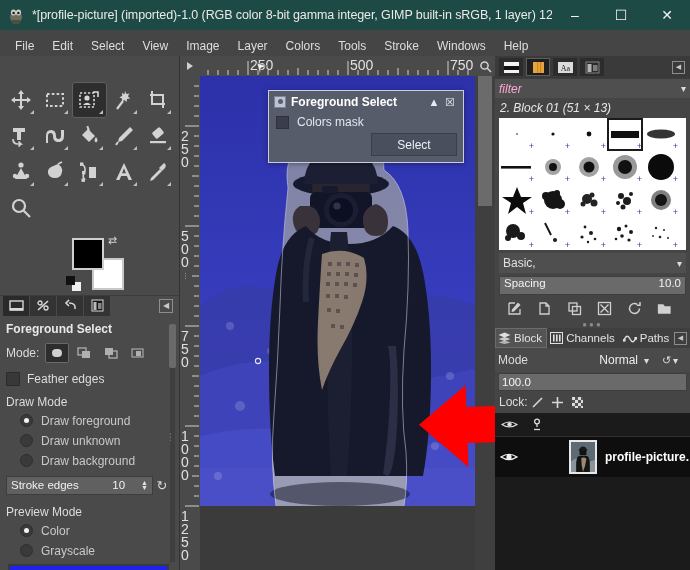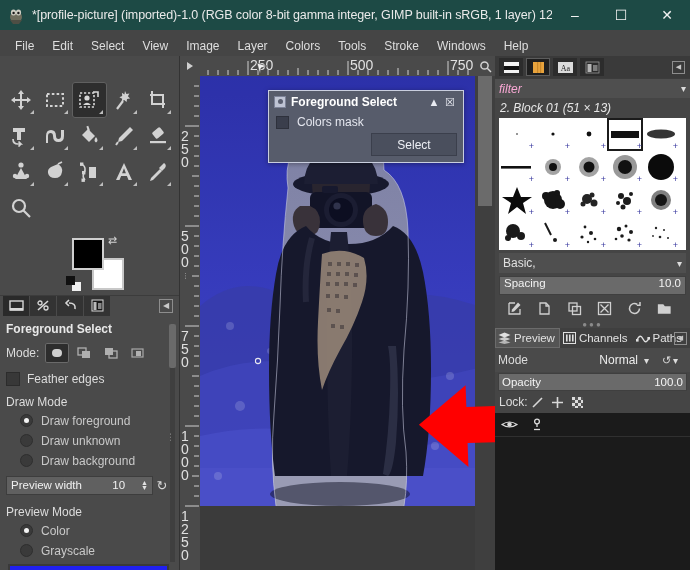--- a/index.html
+++ b/index.html
@@ -486,21 +486,21 @@
           <span class="radio"></span>
           <span class="radio-lbl">Draw unknown</span>
         </div>
         <div class="radio-row">
           <span class="radio"></span>
           <span class="radio-lbl">Draw background</span>
         </div>
 
         <div class="spin-row">
           <div class="spin">
-            <span>Preview width</span>
+            <span>Stroke edges</span>
             <span style="display:flex;align-items:center;">
               <span class="val">10</span>
               <span class="arrows">
                   <span>▲</span>
                   <span>▼</span>
                 </span>
             </span>
           </div>
           <div class="spin-reset">↻</div>
         </div>
@@ -1028,21 +1028,21 @@
 
       <div class="layers-tabs">
         <div class="ltab sel">
           <span class="ti">
             <svg width="13" height="12" viewBox="0 0 13 12" fill="#e0e0e0">
               <path d="M6.5 0.5 L12.5 3 L6.5 5.5 L0.5 3 Z"></path>
               <path d="M6.5 5 L12.5 7 L6.5 9 L0.5 7 Z" opacity="0.85"></path>
               <path d="M6.5 8.5 L12.5 10.5 L6.5 12 L0.5 10.5 Z" opacity="0.7"></path>
             </svg>
           </span>
-          <span>Preview</span>
+          <span>Block</span>
         </div>
         <div class="ltab">
           <span class="ti">
             <svg width="13" height="12" viewBox="0 0 13 12">
               <rect x="0.5" y="0.5" width="12" height="11" fill="none" stroke="#e0e0e0" stroke-width="1"></rect>
               <rect x="3" y="2.5" width="1.6" height="7" fill="#e0e0e0"></rect>
               <rect x="6" y="2.5" width="1.6" height="7" fill="#e0e0e0"></rect>
               <rect x="9" y="2.5" width="1.6" height="7" fill="#e0e0e0"></rect>
             </svg>
           </span>
@@ -1066,21 +1066,20 @@
         <span class="mode-sel">
           <span>Normal</span>
           <span class="caret" style="margin-left:6px;">▾</span>
         </span>
         <span class="mode-extra">
           ↺<span class="caret">▾</span>
         </span>
       </div>
 
       <div class="opacity-row">
-        <span class="lbl">Opacity</span>
         <span>100.0</span>
       </div>
 
       <div class="lock-row">
         <span>Lock:</span>
         <span class="lock-ic">
           <svg width="13" height="13" viewBox="0 0 13 13" stroke="#d8d8d8" stroke-width="1.6">
               <path d="M2 11 L11 2"></path>
             </svg>
         </span>
@@ -1116,17 +1115,38 @@
           </div>
           <div class="lh-cell">
             <svg width="12" height="14" viewBox="0 0 12 14" fill="none" stroke="#dcdcdc" stroke-width="1.3">
               <circle cx="6" cy="3.5" r="2.4"></circle>
                 <path d="M6 6 V9"></path>
                 <path d="M3 11.5 H9"></path>
             </svg>
           </div>
         </div>
 
+        <div class="layer-row">
+          <div class="lr-eye">
+            <svg width="18" height="12" viewBox="0 0 18 12">
+              <path d="M1 6 q8 -5.2 16 0 q-8 5.2 -16 0Z" fill="none" stroke="#f0f0f0" stroke-width="1.3"></path>
+              <circle cx="9" cy="6" r="2.6" fill="#f0f0f0"></circle>
+            </svg>
+          </div>
+          <div class="lr-link"></div>
+          <div class="lr-thumb">
+            <svg width="100%" height="100%" viewBox="0 0 28 34" preserveAspectRatio="none">
+              <rect width="28" height="34" fill="#5d6a73"></rect>
+              <path d="M0 22 q7 -6 14 -2 q7 4 14 0 V34 H0 Z" fill="#8b949b"></path>
+              <ellipse cx="14" cy="9" rx="5" ry="2" fill="#1a1a1a"></ellipse>
+              <path d="M10 9 q0 -4 4 -4 q4 0 4 4 Z" fill="#1a1a1a"></path>
+              <rect x="10" y="10" width="8" height="5" rx="1" fill="#111"></rect>
+              <path d="M9 16 q-3 2 -3 10 v8 h16 v-8 q0 -8 -3 -10 Z" fill="#141414"></path>
+              <path d="M12 18 q4 -1 6 1 q-1 8 -4 15 q-2 -8 -2 -16 Z" fill="#9d8a6c"></path>
+            </svg>
+          </div>
+          <div class="lr-name">profile-picture.</div>
+        </div>
       </div>
 
     </div>
   </div>
 </div>
 
 </body></html>

